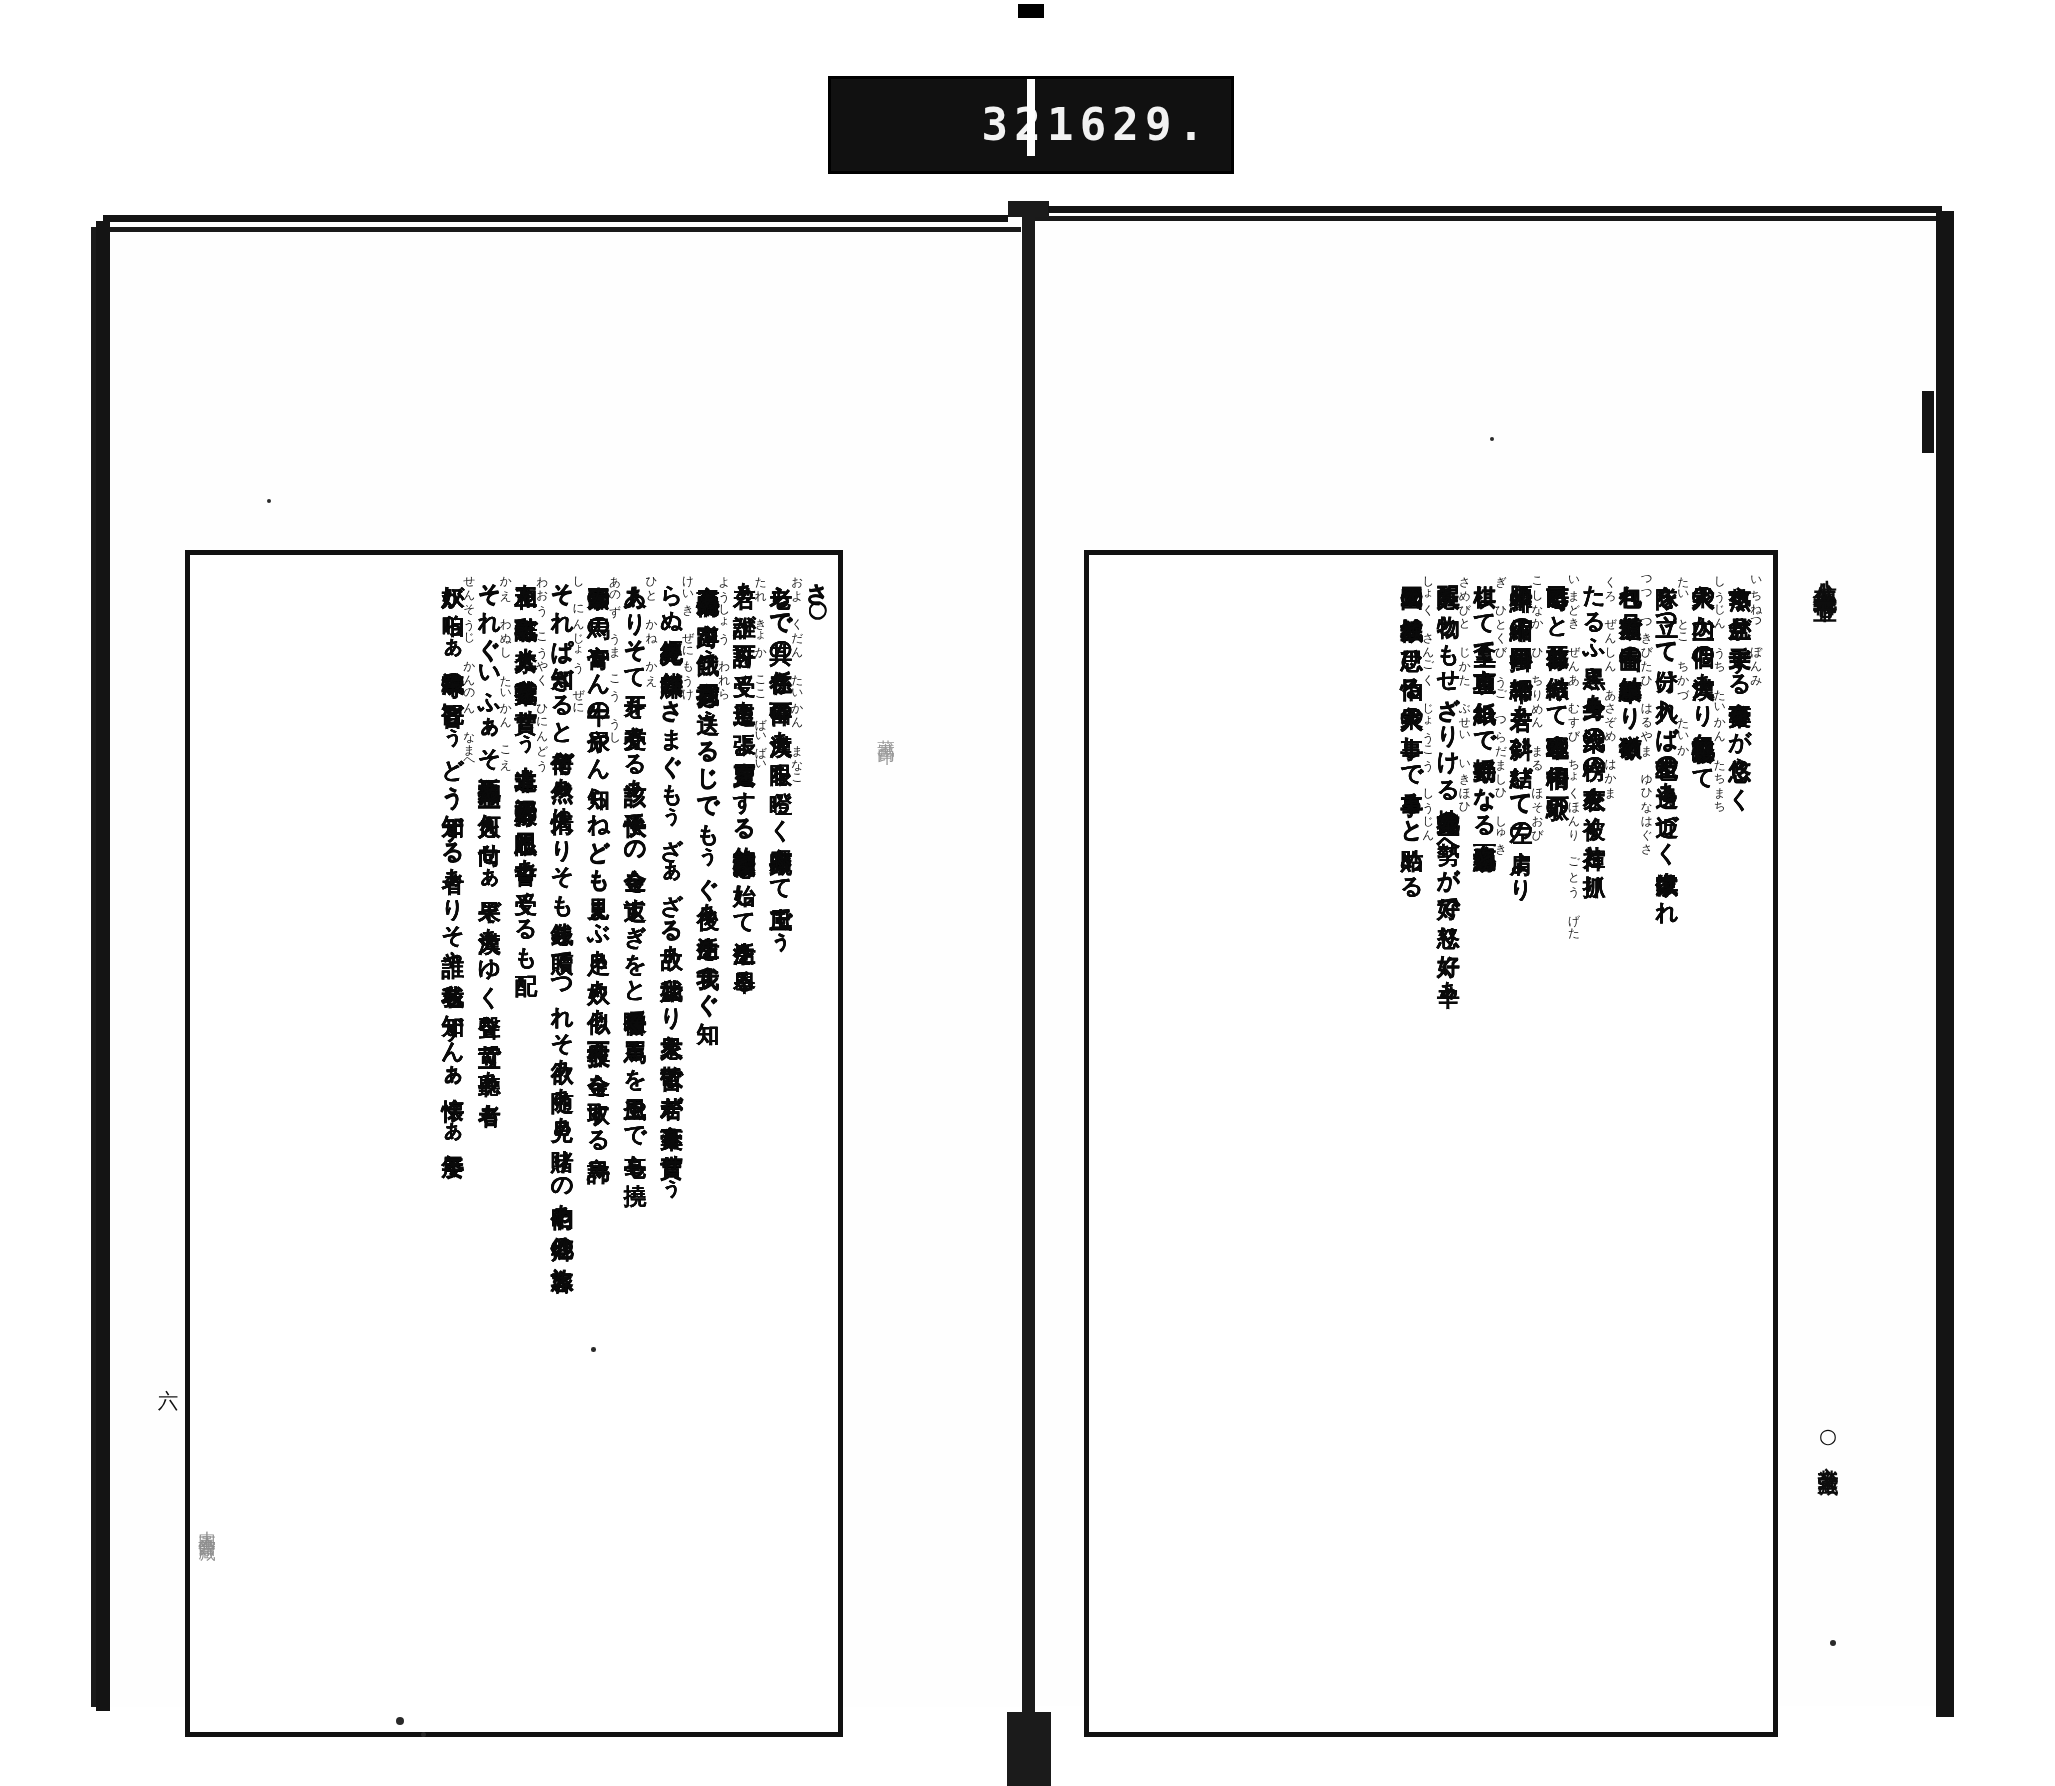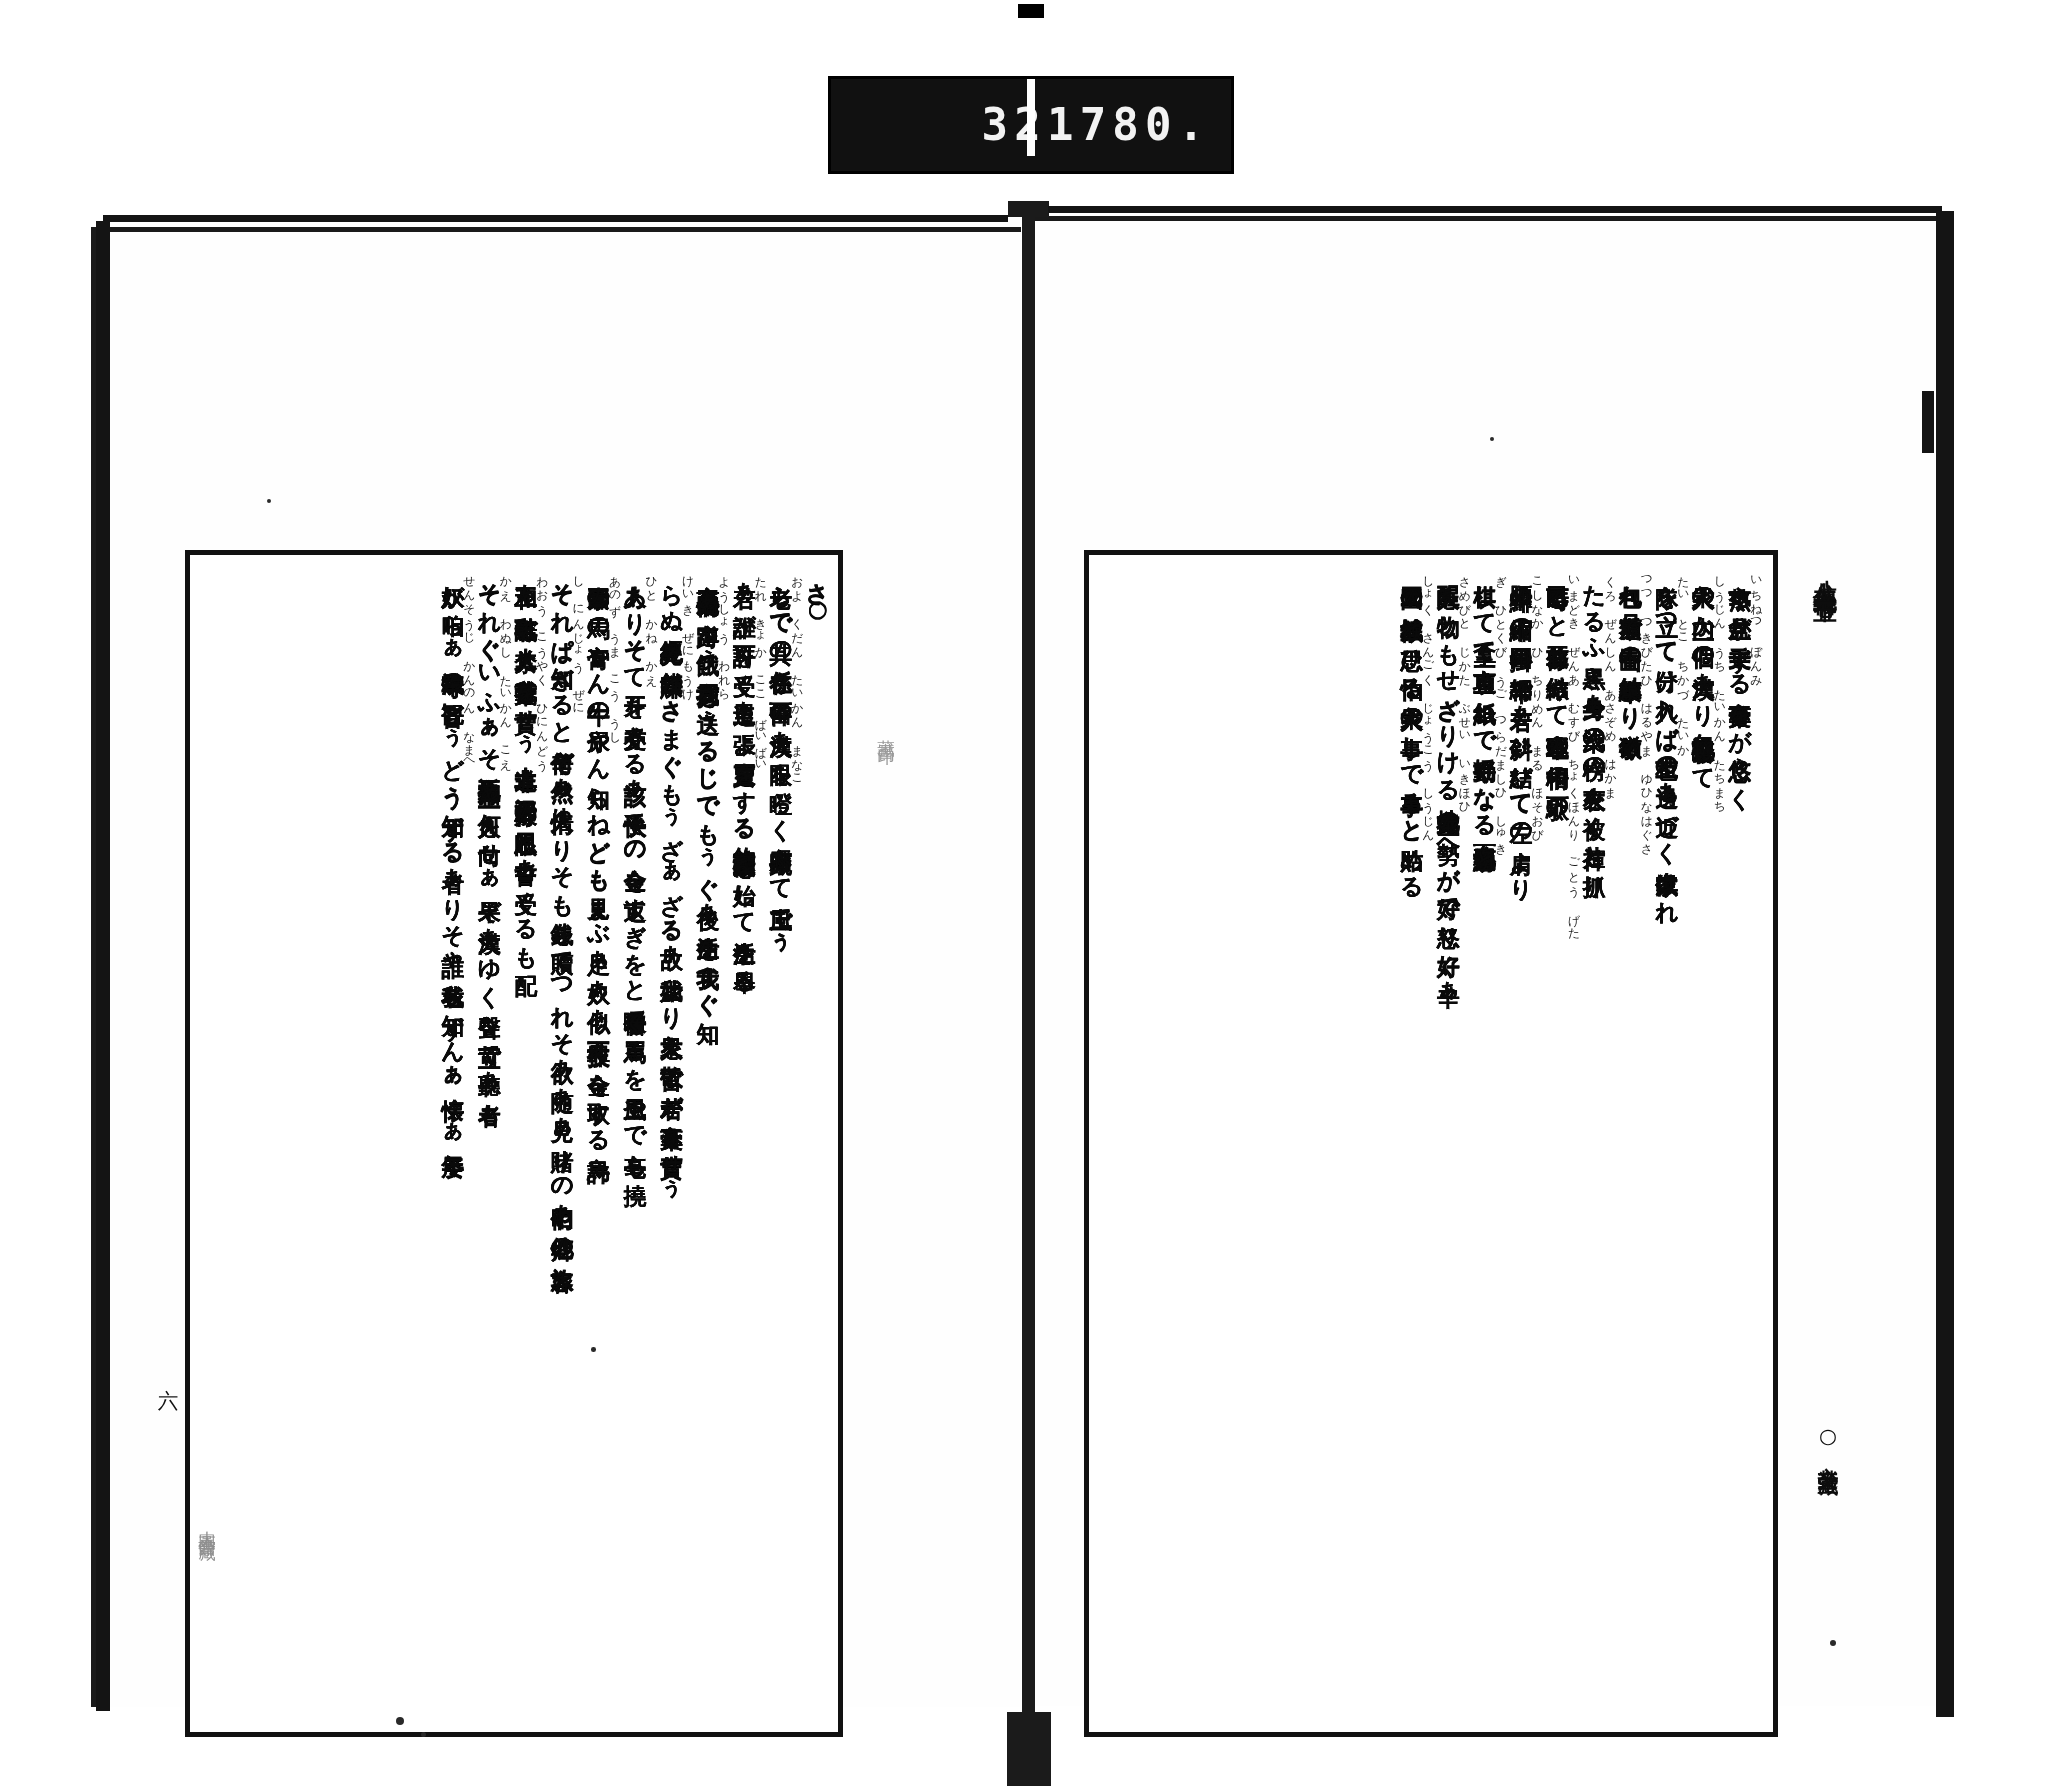--- a/index.html
+++ b/index.html
@@ -214,21 +214,21 @@
   .speck { position: absolute; background: #2a2a2a; border-radius: 50%; }
 </style>
 </head>
 <body>
 
 <div id="frame-tick"></div>
 
 <div id="frame-counter">
   <span class="digits">321</span>
   <span class="divider"></span>
-  <span class="digits">780.</span>
+  <span class="digits">629.</span>
 </div>
 
 <div id="scan">
 
   <div class="page-sheet" id="sheet-left"></div>
   <div class="page-sheet" id="sheet-right"></div>
   <div id="gutter"></div>
   <div id="gutter-top-bar"></div>
   <div id="gutter-bot-bar"></div>
 

